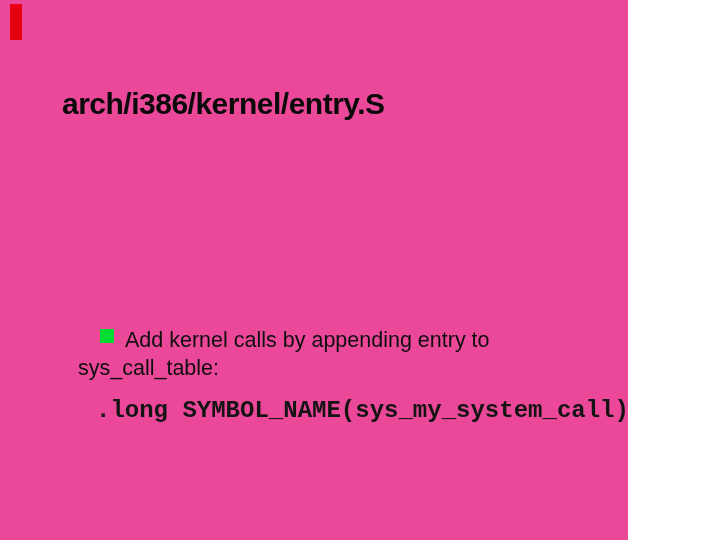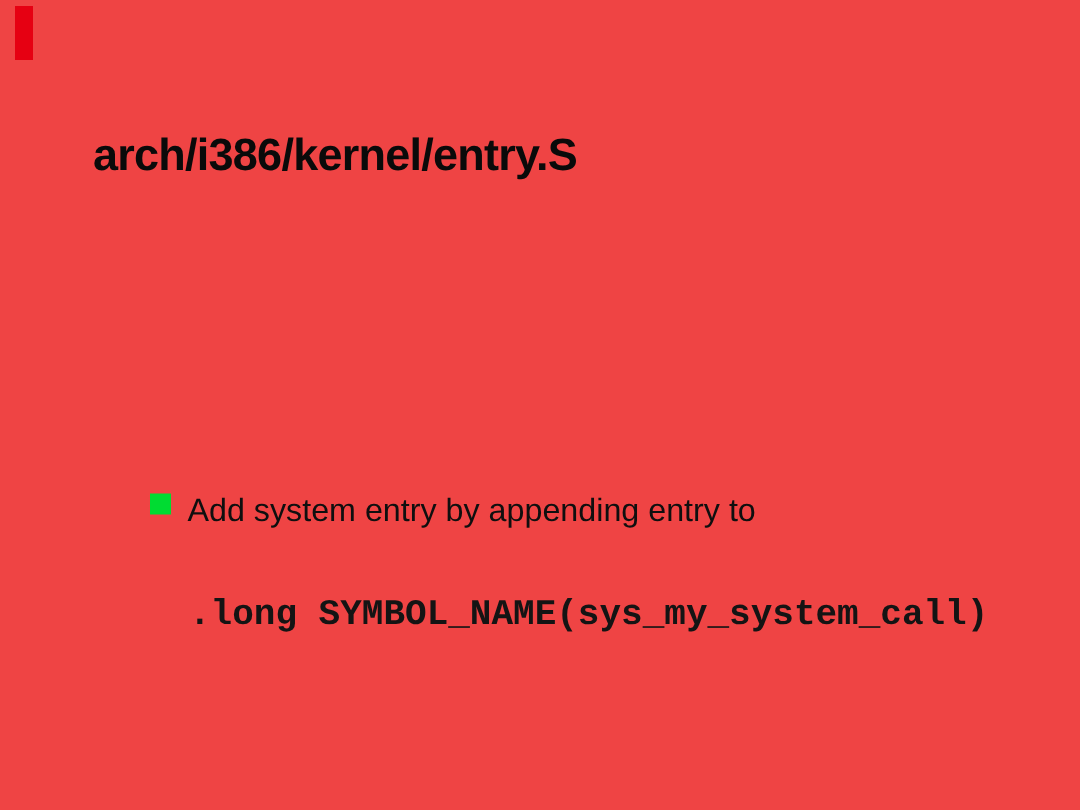--- a/index.html
+++ b/index.html
@@ -5,23 +5,23 @@
   html, body {
     margin: 0;
     padding: 0;
     width: 720px;
     height: 540px;
     overflow: hidden;
     background: #ffffff;
   }
   .slide {
     position: relative;
-    width: 720px;
+    width: 628px;
     height: 540px;
-    background: #ef4444;
+    background: #ec4899;
     font-family: "Liberation Sans", sans-serif;
   }
   .accent-bar {
     position: absolute;
     left: 10px;
     top: 4px;
     width: 12px;
     height: 36px;
   }
   .slide-title {
@@ -68,30 +68,29 @@
   .append-code-line {
     position: absolute;
     left: 96px;
     top: 396px;
     font-family: "Liberation Mono", "DejaVu Sans Mono", monospace;
     font-size: 24px;
     line-height: 30px;
     font-weight: bold;
     color: #141414;
     white-space: nowrap;
-    margin-left: 30px;
   }
 </style>
 </head>
 <body>
 
 <div class="slide">
 
   <div class="accent-bar" style="background: rgb(230, 0, 18);"></div>
 
   <div class="slide-title">arch/i386/kernel/entry.S</div>
 
 
-  <div class="bullet-item"><span class="bullet-square" style="background: rgb(0, 220, 50);"></span><span>Add system entry by appending entry to</span><br></div>
+  <div class="bullet-item"><span class="bullet-square" style="background: rgb(0, 220, 50);"></span><span>Add kernel calls by appending entry to</span><br><span>sys_call_table:</span></div>
 
   <div class="append-code-line">.long SYMBOL_NAME(sys_my_system_call)</div>
 
 </div>
 
 </body></html>

